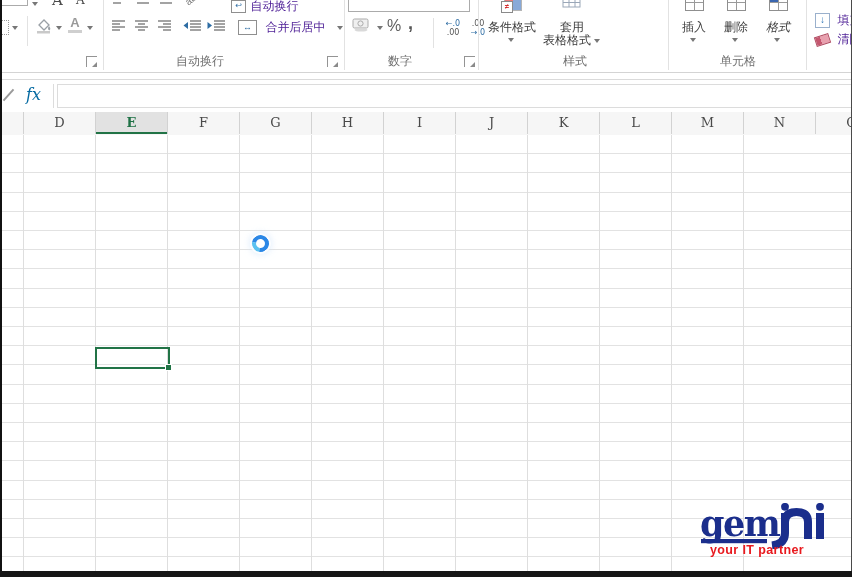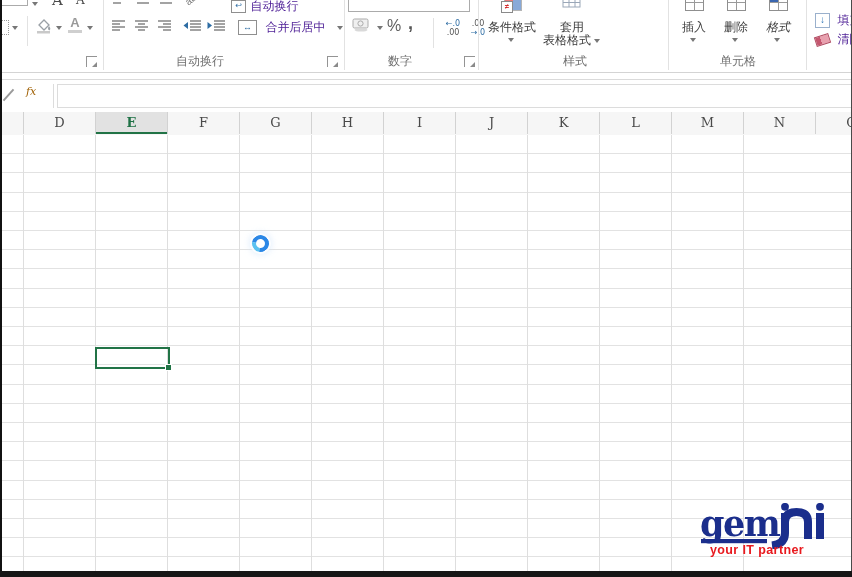--- a/index.html
+++ b/index.html
@@ -23,21 +23,21 @@
   .bigbtn .lbl2{position:absolute;left:0;right:17px;top:32px;font-size:12px;color:#3d3d3d;white-space:nowrap;}
   .bigbtn .bcaret{position:absolute;left:50%;margin-left:-4px;top:38px;}
   .icon-grid{position:absolute;width:17px;height:15px;border:1px solid #8f8f8f;background:
      linear-gradient(#9a9a9a,#9a9a9a) 50% 0/1px 100% no-repeat,
      linear-gradient(#9a9a9a,#9a9a9a) 0 50%/100% 1px no-repeat,#fff;}
   .alines line{stroke:#7b7b7b;stroke-width:1.4;}
   .decbtn{position:absolute;font-size:8px;line-height:9px;color:#555;font-family:"DejaVu Sans",sans-serif;text-align:center;}
   .decbtn .arr{color:#2e6da4;}
   
   .fbar{position:absolute;left:0;top:79px;width:852px;height:33px;background:#fff;border-top:1px solid #dadada;}
-  .fx{position:absolute;left:26px;top:5px;font-family:"DejaVu Serif",serif;font-style:italic;font-size:11px;color:#a16207;}
+  .fx{position:absolute;left:26px;top:5px;font-family:"DejaVu Serif",serif;font-style:italic;font-size:16px;color:#0369a1;}
   .finput{position:absolute;left:57px;top:4px;width:791px;height:22px;border:1px solid #dcdcdc;background:#fff;font-size:12px;color:#222;padding:0 3px;outline:none;}
   
   .cheads{position:absolute;left:0;top:112px;width:860px;height:23px;background:#f6f6f6;border-bottom:1px solid #9f9f9f;}
   .chead{position:absolute;top:0;height:22px;line-height:22px;text-align:center;
      font-family:"DejaVu Serif",serif;font-size:13px;color:#4a4a4a;border-right:1px solid #d2d2d2;background:#f6f6f6;}
   .chead.sel{background:#e2e2e2;color:#1e7145;font-weight:bold;box-shadow:inset 0 -2px 0 #217346;}
   
   .grid{position:absolute;left:0;top:135px;width:852px;height:437px;background-color:#fff;
     background-image:
       repeating-linear-gradient(to right,transparent 0,transparent 71px,#dedede 71px,#dedede 72px),

